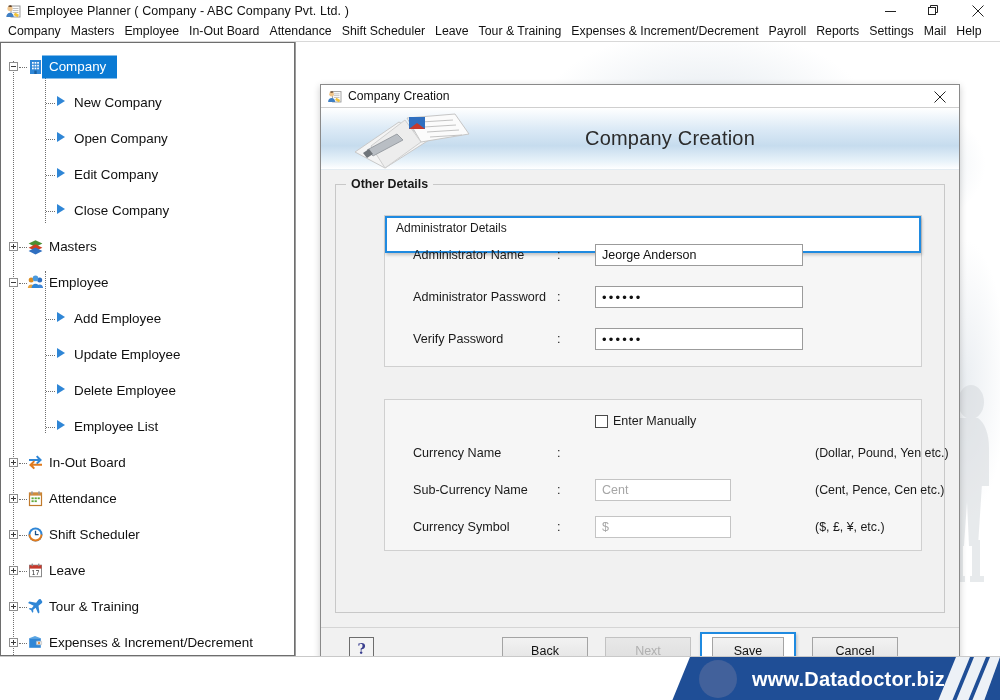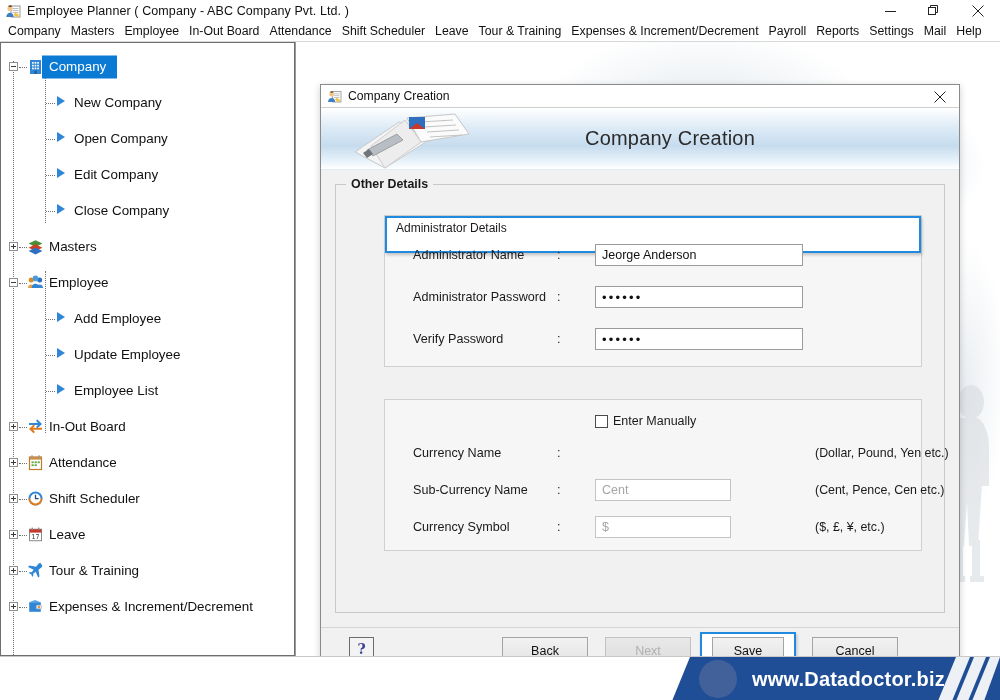--- a/index.html
+++ b/index.html
@@ -457,20 +457,27 @@
           </div>
 
           <div class="tree-row child">
             <div class="dash-child"></div>
             <div class="t-icon-child">
                 <div class="arrow-bullet"></div>
               </div>
             <div class="t-label-child">Update Employee</div>
           </div>
 
+          <div class="tree-row child">
+            <div class="dash-child"></div>
+            <div class="t-icon-child">
+                <div class="arrow-bullet"></div>
+              </div>
+            <div class="t-label-child">Delete Employee</div>
+          </div>
 
           <div class="tree-row child">
             <div class="dash-child"></div>
             <div class="t-icon-child">
                 <div class="arrow-bullet"></div>
               </div>
             <div class="t-label-child">Employee List</div>
           </div>
 
           <div class="tree-row">

